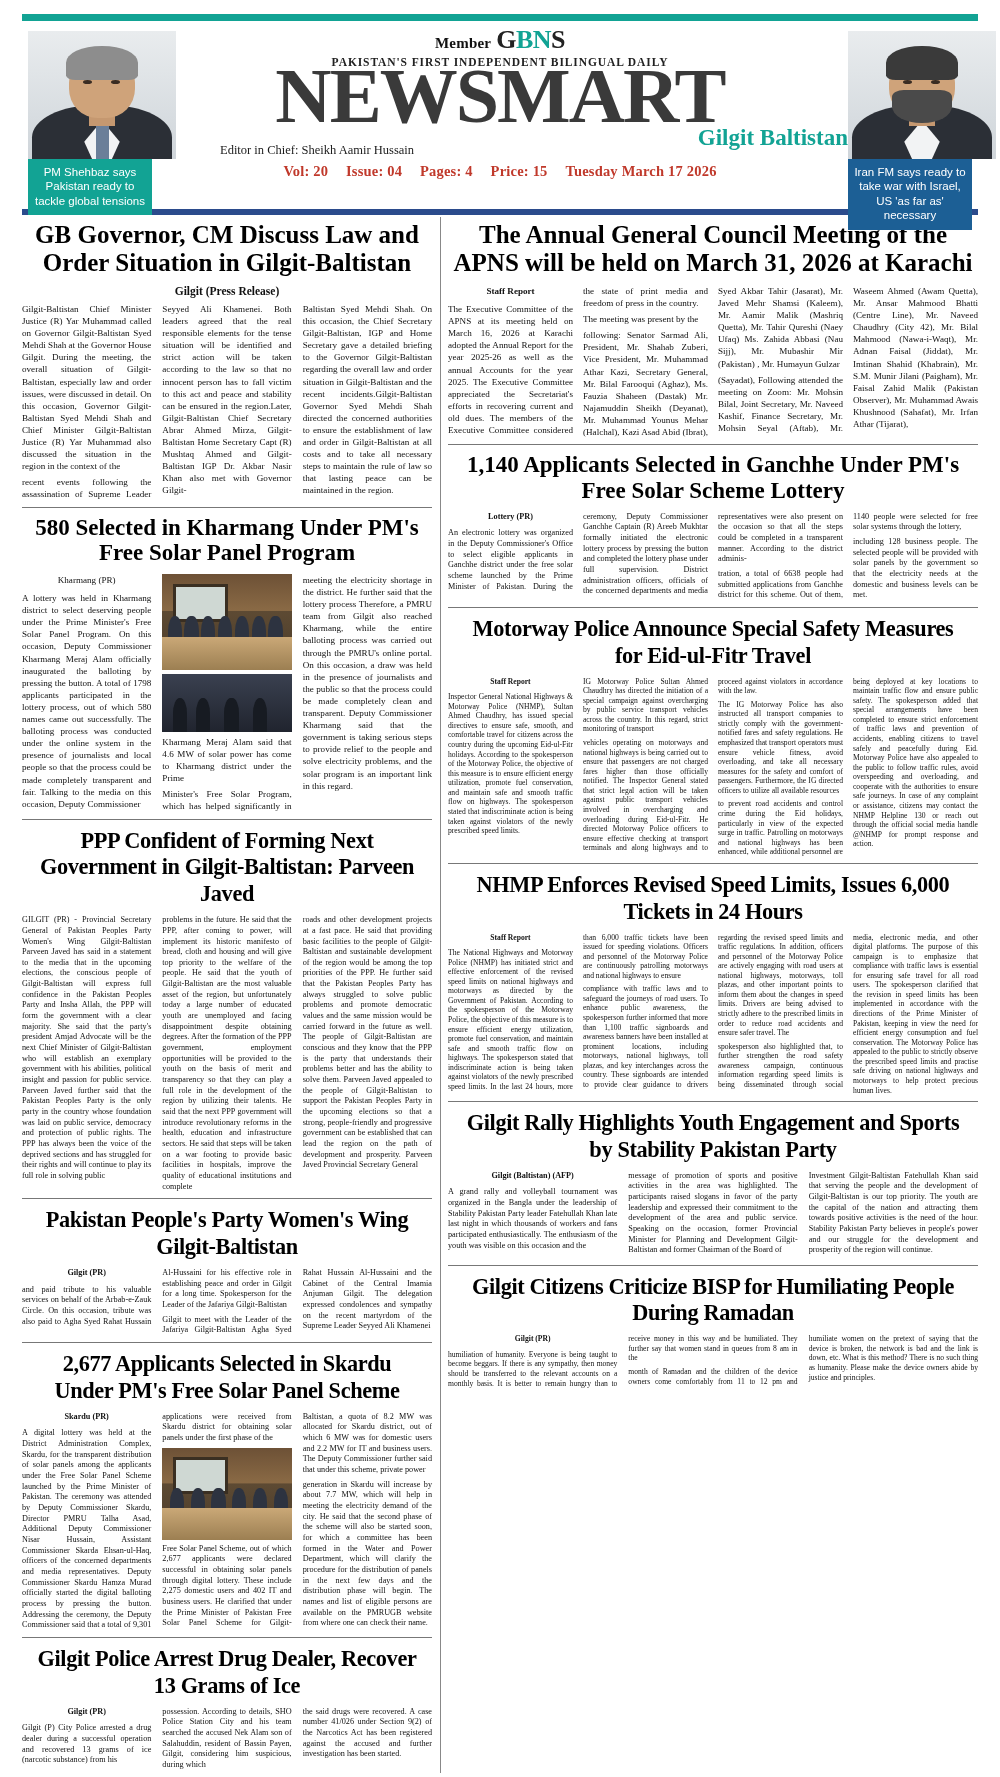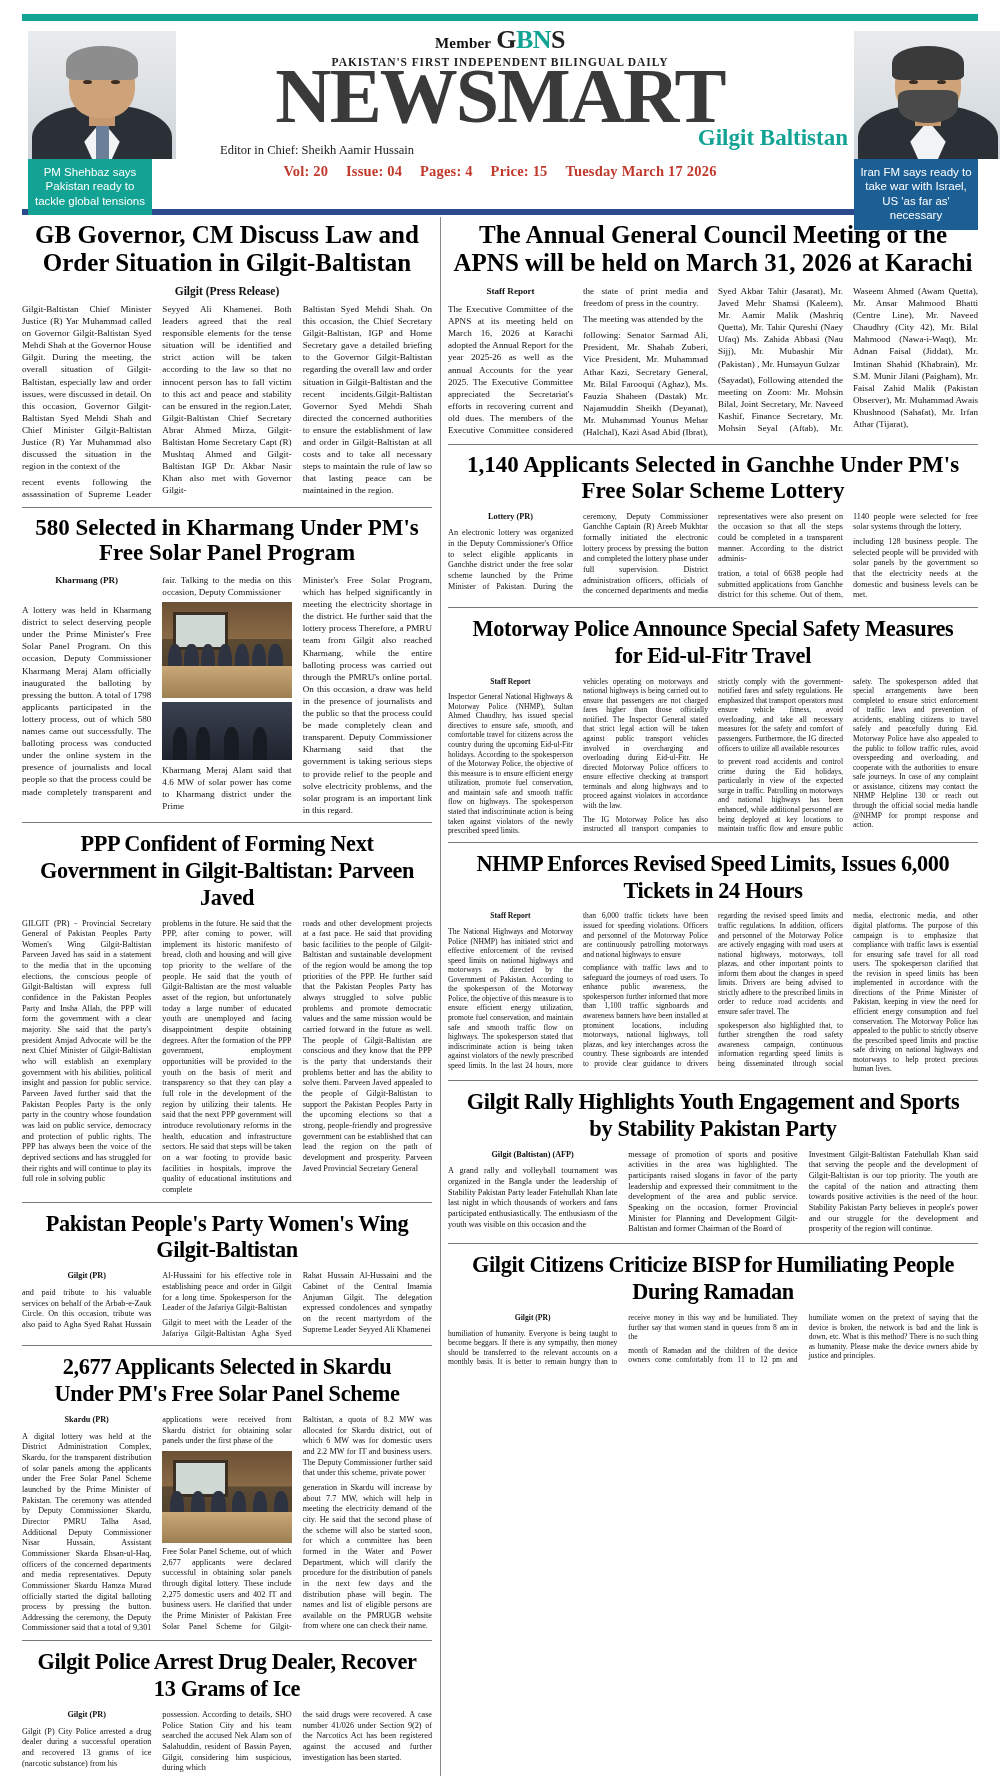--- a/index.html
+++ b/index.html
@@ -50,21 +50,21 @@
   .volline {
     text-align:center; margin-top:6px;
     font-size:14.5px; font-weight:bold; color:#c0392b;
     font-family:"Liberation Serif", serif; letter-spacing:.2px;
   }
   .volline span { margin:0 7px; }
 
   
   .corner { position:absolute; top:6px; width:124px; }
   .corner.left { left:6px; }
-  .corner.right { right:0; }
+  .corner.right { right:6px; }
   .corner .photo { width:148px; height:128px; overflow:hidden; position:relative; }
   .corner .cap {
     font-family:"Liberation Sans", sans-serif;
     font-size:11.5px; line-height:1.25; color:#fff;
     text-align:center; padding:6px 5px 7px;
   }
   .corner.left .cap { background:#12a394; }
   .corner.right .cap { background:#1c5f95; }
 
   
@@ -224,21 +224,21 @@
           <p>Gilgit-Baltistan Chief Minister Justice (R) Yar Muhammad called on Governor Gilgit-Baltistan Syed Mehdi Shah at the Governor House Gilgit. During the meeting, the overall situation of Gilgit-Baltistan, especially law and order issues, were discussed in detail. On this occasion, Governor Gilgit-Baltistan Syed Mehdi Shah and Chief Minister Gilgit-Baltistan Justice (R) Yar Muhammad also discussed the situation in the region in the context of the</p>
           <p>recent events following the assassination of Supreme Leader Seyyed Ali Khamenei. Both leaders agreed that the real responsible elements for the tense situation will be identified and strict action will be taken according to the law so that no innocent person has to fall victim to this act and peace and stability can be ensured in the region.Later, Gilgit-Baltistan Chief Secretary Abrar Ahmed Mirza, Gilgit-Baltistan Home Secretary Capt (R) Mushtaq Ahmed and Gilgit-Baltistan IGP Dr. Akbar Nasir Khan also met with Governor Gilgit-</p>
           <p>Baltistan Syed Mehdi Shah. On this occasion, the Chief Secretary Gilgit-Baltistan, IGP and Home Secretary gave a detailed briefing to the Governor Gilgit-Baltistan regarding the overall law and order situation in Gilgit-Baltistan and the recent incidents.Gilgit-Baltistan Governor Syed Mehdi Shah directed the concerned authorities to ensure the establishment of law and order in Gilgit-Baltistan at all costs and to take all necessary steps to maintain the rule of law so that lasting peace can be maintained in the region.</p>
         </div>
         <div class="hl-rule"></div>
       </div>
 
       <div class="story">
         <h2 class="headline h-lg">580 Selected in Kharmang Under PM's Free Solar Panel Program</h2>
         <div class="bodytext cols3">
-          <p style="text-align:center;font-weight:bold;margin-bottom:18px;">Kharmang (PR)</p>
+          <p style="text-align:center;font-weight:normal;margin-bottom:6px;">Kharmang (PR)</p>
           <p>A lottery was held in Kharmang district to select deserving people under the Prime Minister's Free Solar Panel Program. On this occasion, Deputy Commissioner Kharmang Meraj Alam officially inaugurated the balloting by pressing the button. A total of 1798 applicants participated in the lottery process, out of which 580 names came out successfully. The balloting process was conducted under the online system in the presence of journalists and local people so that the process could be made completely transparent and fair. Talking to the media on this occasion, Deputy Commissioner</p>
           <div class="photo-inline" style="position:relative;">
             <div class="ph meeting">
               <div class="crowd">
                 <i style="left:4%"></i>
                   <i style="left:17%"></i>
                   <i style="left:30%"></i>
                 <i style="left:43%"></i>
                   <i style="left:56%"></i>
                   <i style="left:69%"></i>
@@ -321,21 +321,21 @@
       <div class="vdiv"></div>
     </div>
 
     <div class="col-right">
 
       <div class="story">
         <h2 class="headline h-xl">The Annual General Council Meeting of the APNS will be held on March 31, 2026 at Karachi</h2>
         <div class="bodytext cols4">
           <p style="text-align:center;font-weight:bold;margin-bottom:6px;">Staff Report</p>
           <p>The Executive Committee of the APNS at its meeting held on March 16, 2026 at Karachi adopted the Annual Report for the year 2025-26 as well as the annual Accounts for the year 2025. The Executive Committee appreciated the Secretariat's efforts in recovering current and old dues. The members of the Executive Committee considered the state of print media and freedom of press in the country.</p>
-          <p>The meeting was attended by the</p>
+          <p>The meeting was present by the</p>
           <p>following: Senator Sarmad Ali, President, Mr. Shahab Zuberi, Vice President, Mr. Muhammad Athar Kazi, Secretary General, Mr. Bilal Farooqui (Aghaz), Ms. Fauzia Shaheen (Dastak) Mr. Najamuddin Sheikh (Deyanat), Mr. Muhammad Younus Mehar (Halchal), Kazi Asad Abid (Ibrat), Syed Akbar Tahir (Jasarat), Mr. Javed Mehr Shamsi (Kaleem), Mr. Aamir Malik (Mashriq Quetta), Mr. Tahir Qureshi (Naey Ufaq) Ms. Zahida Abbasi (Nau Sijj), Mr. Mubashir Mir (Pakistan) , Mr. Humayun Gulzar</p>
           <p>(Sayadat), Following attended the meeting on Zoom: Mr. Mohsin Bilal, Joint Secretary, Mr. Naveed Kashif, Finance Secretary, Mr. Mohsin Seyal (Aftab), Mr. Waseem Ahmed (Awam Quetta), Mr. Ansar Mahmood Bhatti (Centre Line), Mr. Naveed Chaudhry (City 42), Mr. Bilal Mahmood (Nawa-i-Waqt), Mr. Adnan Faisal (Jiddat), Mr. Imtinan Shahid (Khabrain), Mr. S.M. Munir Jilani (Paigham), Mr. Faisal Zahid Malik (Pakistan Observer), Mr. Muhammad Awais Khushnood (Sahafat), Mr. Irfan Athar (Tijarat),</p>
         </div>
         <div class="hl-rule"></div>
       </div>
 
       <div class="story">
         <h2 class="headline h-lg">1,140 Applicants Selected in Ganchhe Under PM's Free Solar Scheme Lottery</h2>
         <div class="bodytext tiny cols4">
           <p style="text-align:center;font-weight:bold;margin-bottom:6px;">Lottery (PR)</p>
@@ -344,20 +344,21 @@
           <p>including 128 business people. The selected people will be provided with solar panels by the government so that the electricity needs at the domestic and business levels can be met.</p>
         </div>
         <div class="hl-rule"></div>
       </div>
 
       <div class="story">
         <h2 class="headline h-cond">Motorway Police Announce Special Safety Measures for Eid-ul-Fitr Travel</h2>
         <div class="bodytext xtiny cols4">
           <p style="text-align:center;font-weight:bold;margin-bottom:6px;">Staff Report</p>
           <p>Inspector General National Highways &amp; Motorway Police (NHMP), Sultan Ahmed Chaudhry, has issued special directives to ensure safe, smooth, and comfortable travel for citizens across the country during the upcoming Eid-ul-Fitr holidays. According to the spokesperson of the Motorway Police, the objective of this measure is to ensure efficient energy utilization, promote fuel conservation, and maintain safe and smooth traffic flow on highways. The spokesperson stated that indiscriminate action is being taken against violators of the newly prescribed speed limits.</p>
+          <p>IG Motorway Police Sultan Ahmed Chaudhry has directed the initiation of a special campaign against overcharging by public service transport vehicles across the country. In this regard, strict monitoring of transport</p>
           <p>vehicles operating on motorways and national highways is being carried out to ensure that passengers are not charged fares higher than those officially notified. The Inspector General stated that strict legal action will be taken against public transport vehicles involved in overcharging and overloading during Eid-ul-Fitr. He directed Motorway Police officers to ensure effective checking at transport terminals and along highways and to proceed against violators in accordance with the law.</p>
           <p>The IG Motorway Police has also instructed all transport companies to strictly comply with the government-notified fares and safety regulations. He emphasized that transport operators must ensure vehicle fitness, avoid overloading, and take all necessary measures for the safety and comfort of passengers. Furthermore, the IG directed officers to utilize all available resources</p>
           <p>to prevent road accidents and control crime during the Eid holidays, particularly in view of the expected surge in traffic. Patrolling on motorways and national highways has been enhanced, while additional personnel are being deployed at key locations to maintain traffic flow and ensure public safety. The spokesperson added that special arrangements have been completed to ensure strict enforcement of traffic laws and prevention of accidents, enabling citizens to travel safely and peacefully during Eid. Motorway Police have also appealed to the public to follow traffic rules, avoid overspeeding and overloading, and cooperate with the authorities to ensure safe journeys. In case of any complaint or assistance, citizens may contact the NHMP Helpline 130 or reach out through the official social media handle @NHMP for prompt response and action.</p>
         </div>
         <div class="hl-rule"></div>
       </div>
 
       <div class="story">
         <h2 class="headline h-cond">NHMP Enforces Revised Speed Limits, Issues 6,000 Tickets in 24 Hours</h2>
         <div class="bodytext xtiny cols4">

